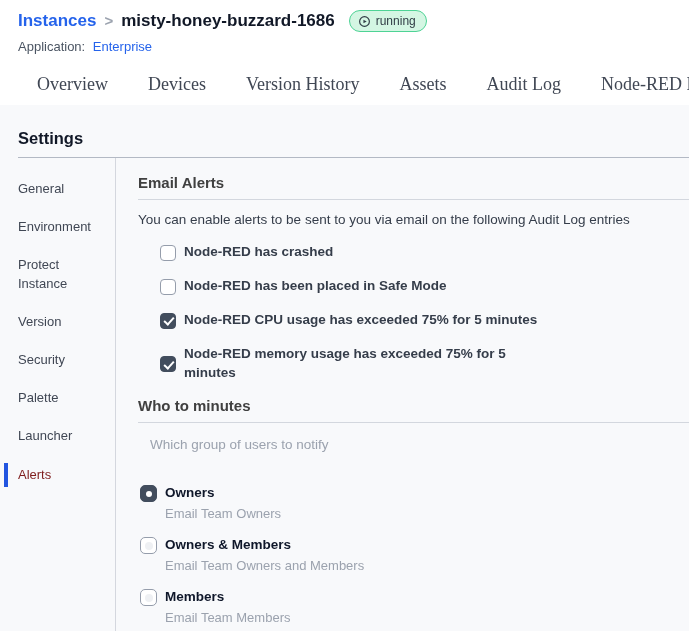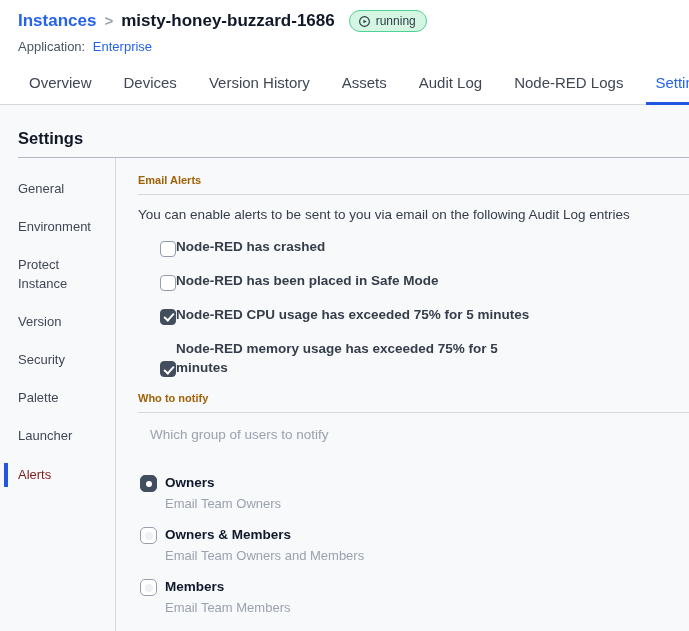--- a/index.html
+++ b/index.html
@@ -26,22 +26,22 @@
   .app-row{margin:7px 0 0 0;font-size:13px;color:#4b5563;}
   .app-row a{color:#2563eb;text-decoration:none;margin-left:4px;cursor:pointer;}
 
   
   .tabs{
     display:flex;gap:22px;margin-top:16px;padding:0 0 0 24px;
     border-bottom:1px solid #d3d7de;
   }
   .tab{
     appearance:none;background:none;border:none;cursor:pointer;
-    font-family:Liberation Sans, sans-serif;font-size:15px;color:#404754;
-    padding:4px 5px 13px 5px;position:relative;white-space:nowrap;
+    font-family:Liberation Serif, serif;font-size:18px;color:#404754;
+    padding:4px 5px 13px 5px;position:relative;white-space:nowrap;margin-left:8px;
   }
   .tab.active{color:#2563eb;}
   .tab.active::after{
     content:"";position:absolute;left:-4px;right:-4px;bottom:-1px;height:3px;background:#2255e0;
   }
 
   
   .content{
     position:absolute;left:0;right:0;top:105px;bottom:0;
     background:#f8f9fb;display:flex;flex-direction:column;
@@ -58,28 +58,28 @@
     position:relative;padding:10px 6px 10px 18px;font-size:13px;line-height:1.4;
     color:#404754;cursor:pointer;
   }
   .side-item.active{color:#7f1d1d;}
   .side-item.active::before{
     content:"";position:absolute;left:4px;top:7px;bottom:7px;width:4px;background:#2255e0;
   }
 
   
   main{flex:1;padding:16px 0 0 22px;min-width:0;}
-  main h3{margin:0;font-size:11px;font-weight:700;color:#a16207;}
+  main h3{margin:0;font-size:15px;font-weight:700;color:#404040;}
   .h3-rule{border-bottom:1px solid #d3d7de;margin-top:8px;}
   .desc{margin:12px 0 0 0;font-size:13.5px;color:#353d4a;}
   .hint{margin:14px 0 0 12px;font-size:13.5px;color:#9ba2ae;}
 
   
   .check-list{margin:16px 0 0 14px;}
-  .check-row{display:flex;align-items:flex-end;margin-bottom:15px;padding-left:8px;}
+  .check-row{display:flex;align-items:center;gap:8px;margin-bottom:15px;padding-left:8px;}
   .checkbox{
     flex:none;width:16px;height:16px;border-radius:4px;background:#fff;
     border:1.5px solid #959dab;box-sizing:border-box;cursor:pointer;position:relative;
     margin-top:1px;
   }
   .checkbox.checked{background:#424d5d;border-color:#424d5d;}
   .checkbox.checked::after{
     content:"";position:absolute;left:4.5px;top:1.5px;width:4px;height:8px;
     border:solid #fff;border-width:0 2px 2px 0;transform:rotate(42deg);
   }
@@ -175,21 +175,21 @@
                 <span class="check-label">Node-RED CPU usage has exceeded 75% for 5 minutes</span>
               </div>
               <div class="check-row">
                 <span class="checkbox checked"></span>
                 <span class="check-label">Node-RED memory usage has exceeded 75% for 5 minutes</span>
               </div>
             </div>
         </section>
 
         <section>
-          <h3>Who to notify</h3>
+          <h3>Who to minutes</h3>
           <div class="h3-rule"></div>
           <p class="hint">Which group of users to notify</p>
           <div class="notify-list" id="notify-options">
               <div class="notify-row">
                 <span class="radio selected"></span>
                 <span>
                   <div class="notify-label">Owners</div>
                   <div class="notify-sub">Email Team Owners</div>
                 </span>
               </div>

